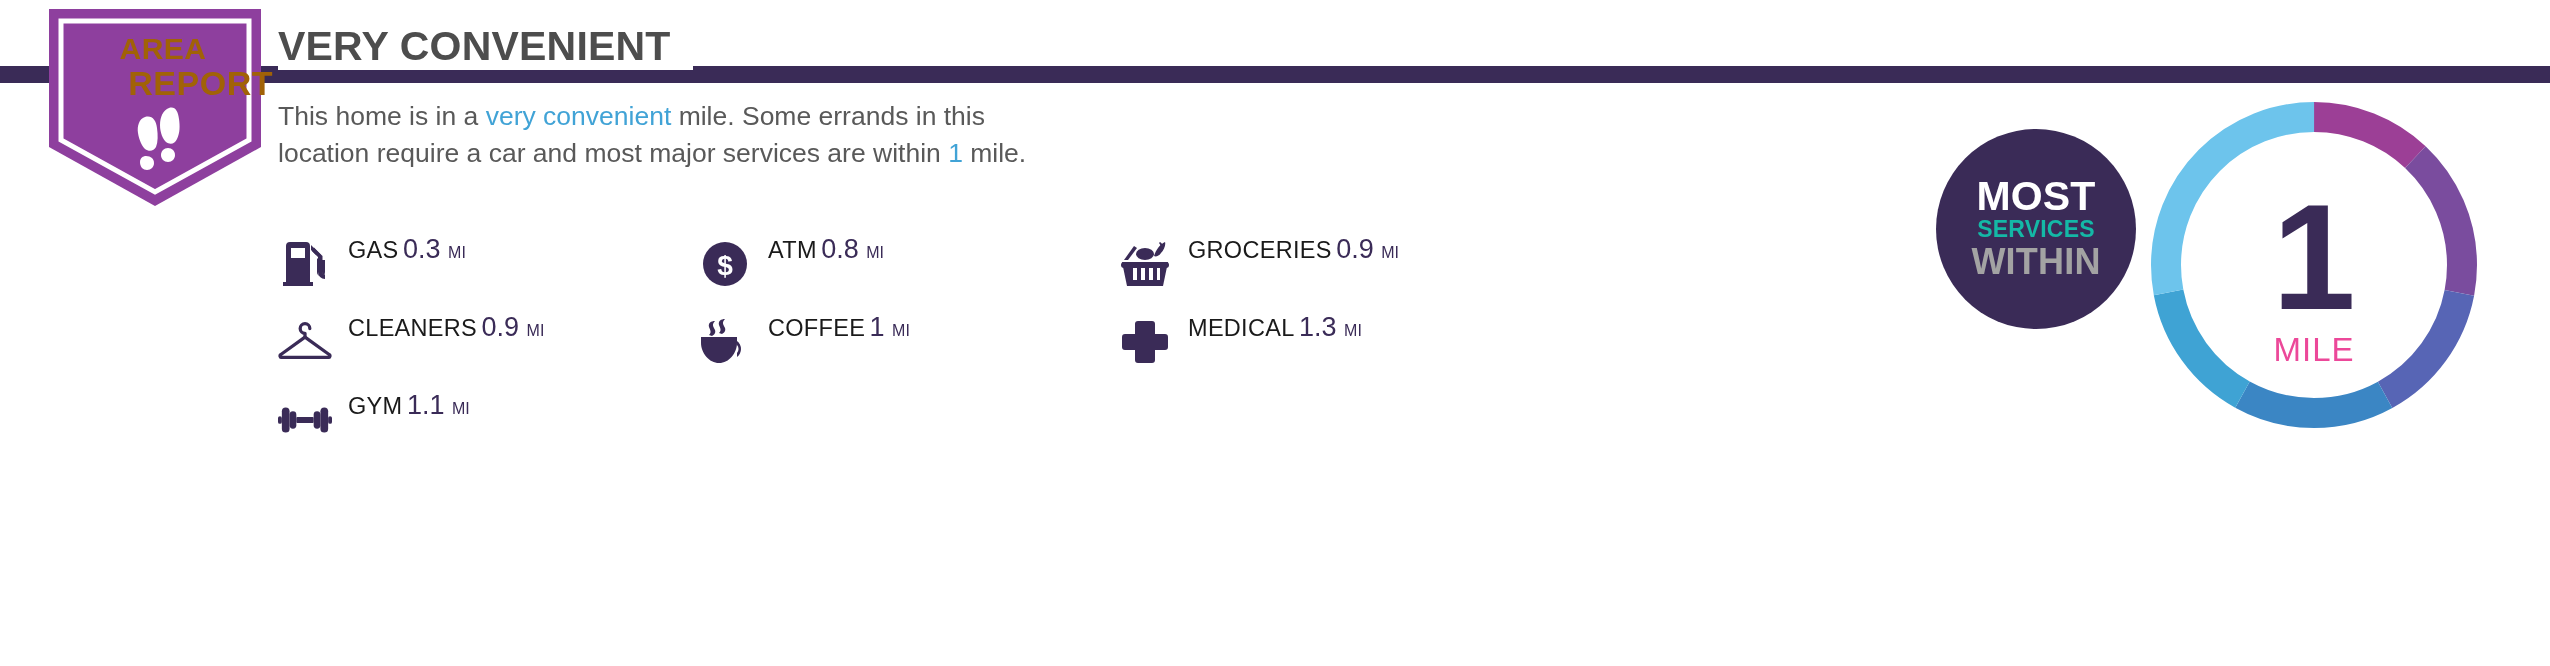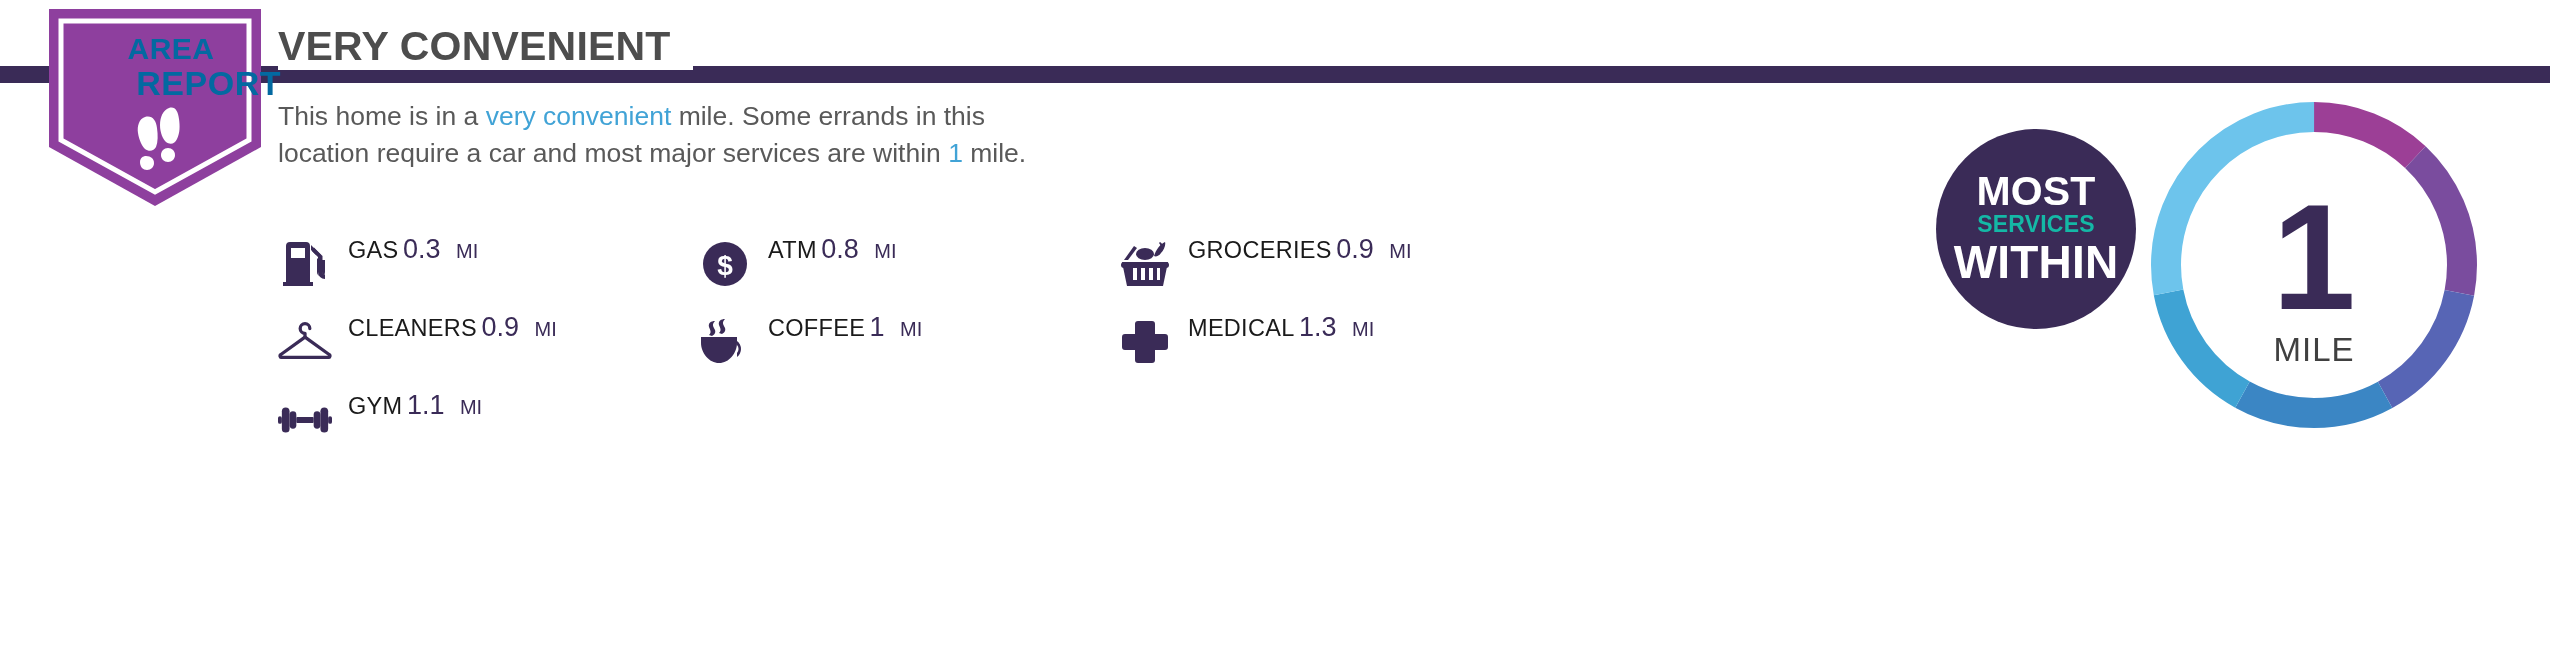--- a/index.html
+++ b/index.html
@@ -32,25 +32,25 @@
   .badge-wrap {
     position: absolute;
     left: 45px;
     top: 5px;
     width: 220px;
     height: 205px;
     z-index: 5;
   }
   .badge-text {
     position: absolute;
-    left: 16px;
+    left: 8px;
     top: 28px;
     width: 220px;
     text-align: center;
-    color: #0369a1;
+    color: #a16207;
     font-size: 30px;
     font-weight: 700;
     line-height: 1.08;
     letter-spacing: 0.5px;
   }
   .badge-text .l2 { font-size: 34px; display: block; text-align: right; }
 
   
   .headline-row {
     position: absolute;
@@ -116,21 +116,21 @@
     line-height: 1.1;
     white-space: nowrap;
   }
   .svc-dist {
     font-size: 27px;
     color: #3a2b57;
     margin-top: 4px;
     line-height: 1.05;
     white-space: nowrap;
   }
-  .svc-dist .unit { font-size: 20px; margin-left: 8px; }
+  .svc-dist .unit { font-size: 16px; }
 
   
   .donut {
     position: absolute;
     left: 2143px;
     top: 94px;
     width: 342px;
     height: 342px;
   }
   .donut svg { display: block; }
@@ -149,21 +149,21 @@
   }
   .big-num {
     font-size: 150px;
     font-weight: 700;
     color: #3a2b57;
     line-height: 0.9;
     margin-top: 28px;
   }
   .mile-label {
     font-size: 33px;
-    color: #404040;
+    color: #ec4899;
     letter-spacing: 1px;
     margin-top: 6px;
   }
 
   
   .bubble {
     position: absolute;
     left: 1936px;
     top: 129px;
     width: 200px;
@@ -185,22 +185,22 @@
     text-align: center;
   }
   .bubble .b2 {
     color: #14b8a6;
     font-size: 23px;
     font-weight: 700;
     line-height: 1.12;
     letter-spacing: 0.2px;
   }
   .bubble .b3 {
-    color: #ffffff;
-    font-size: 46px;
+    color: #a3a3a3;
+    font-size: 36px;
     font-weight: 700;
     line-height: 1.08;
     letter-spacing: 0.2px;
   }
 </style>
 </head>
 <body>
 
 <div class="infographic">
 

